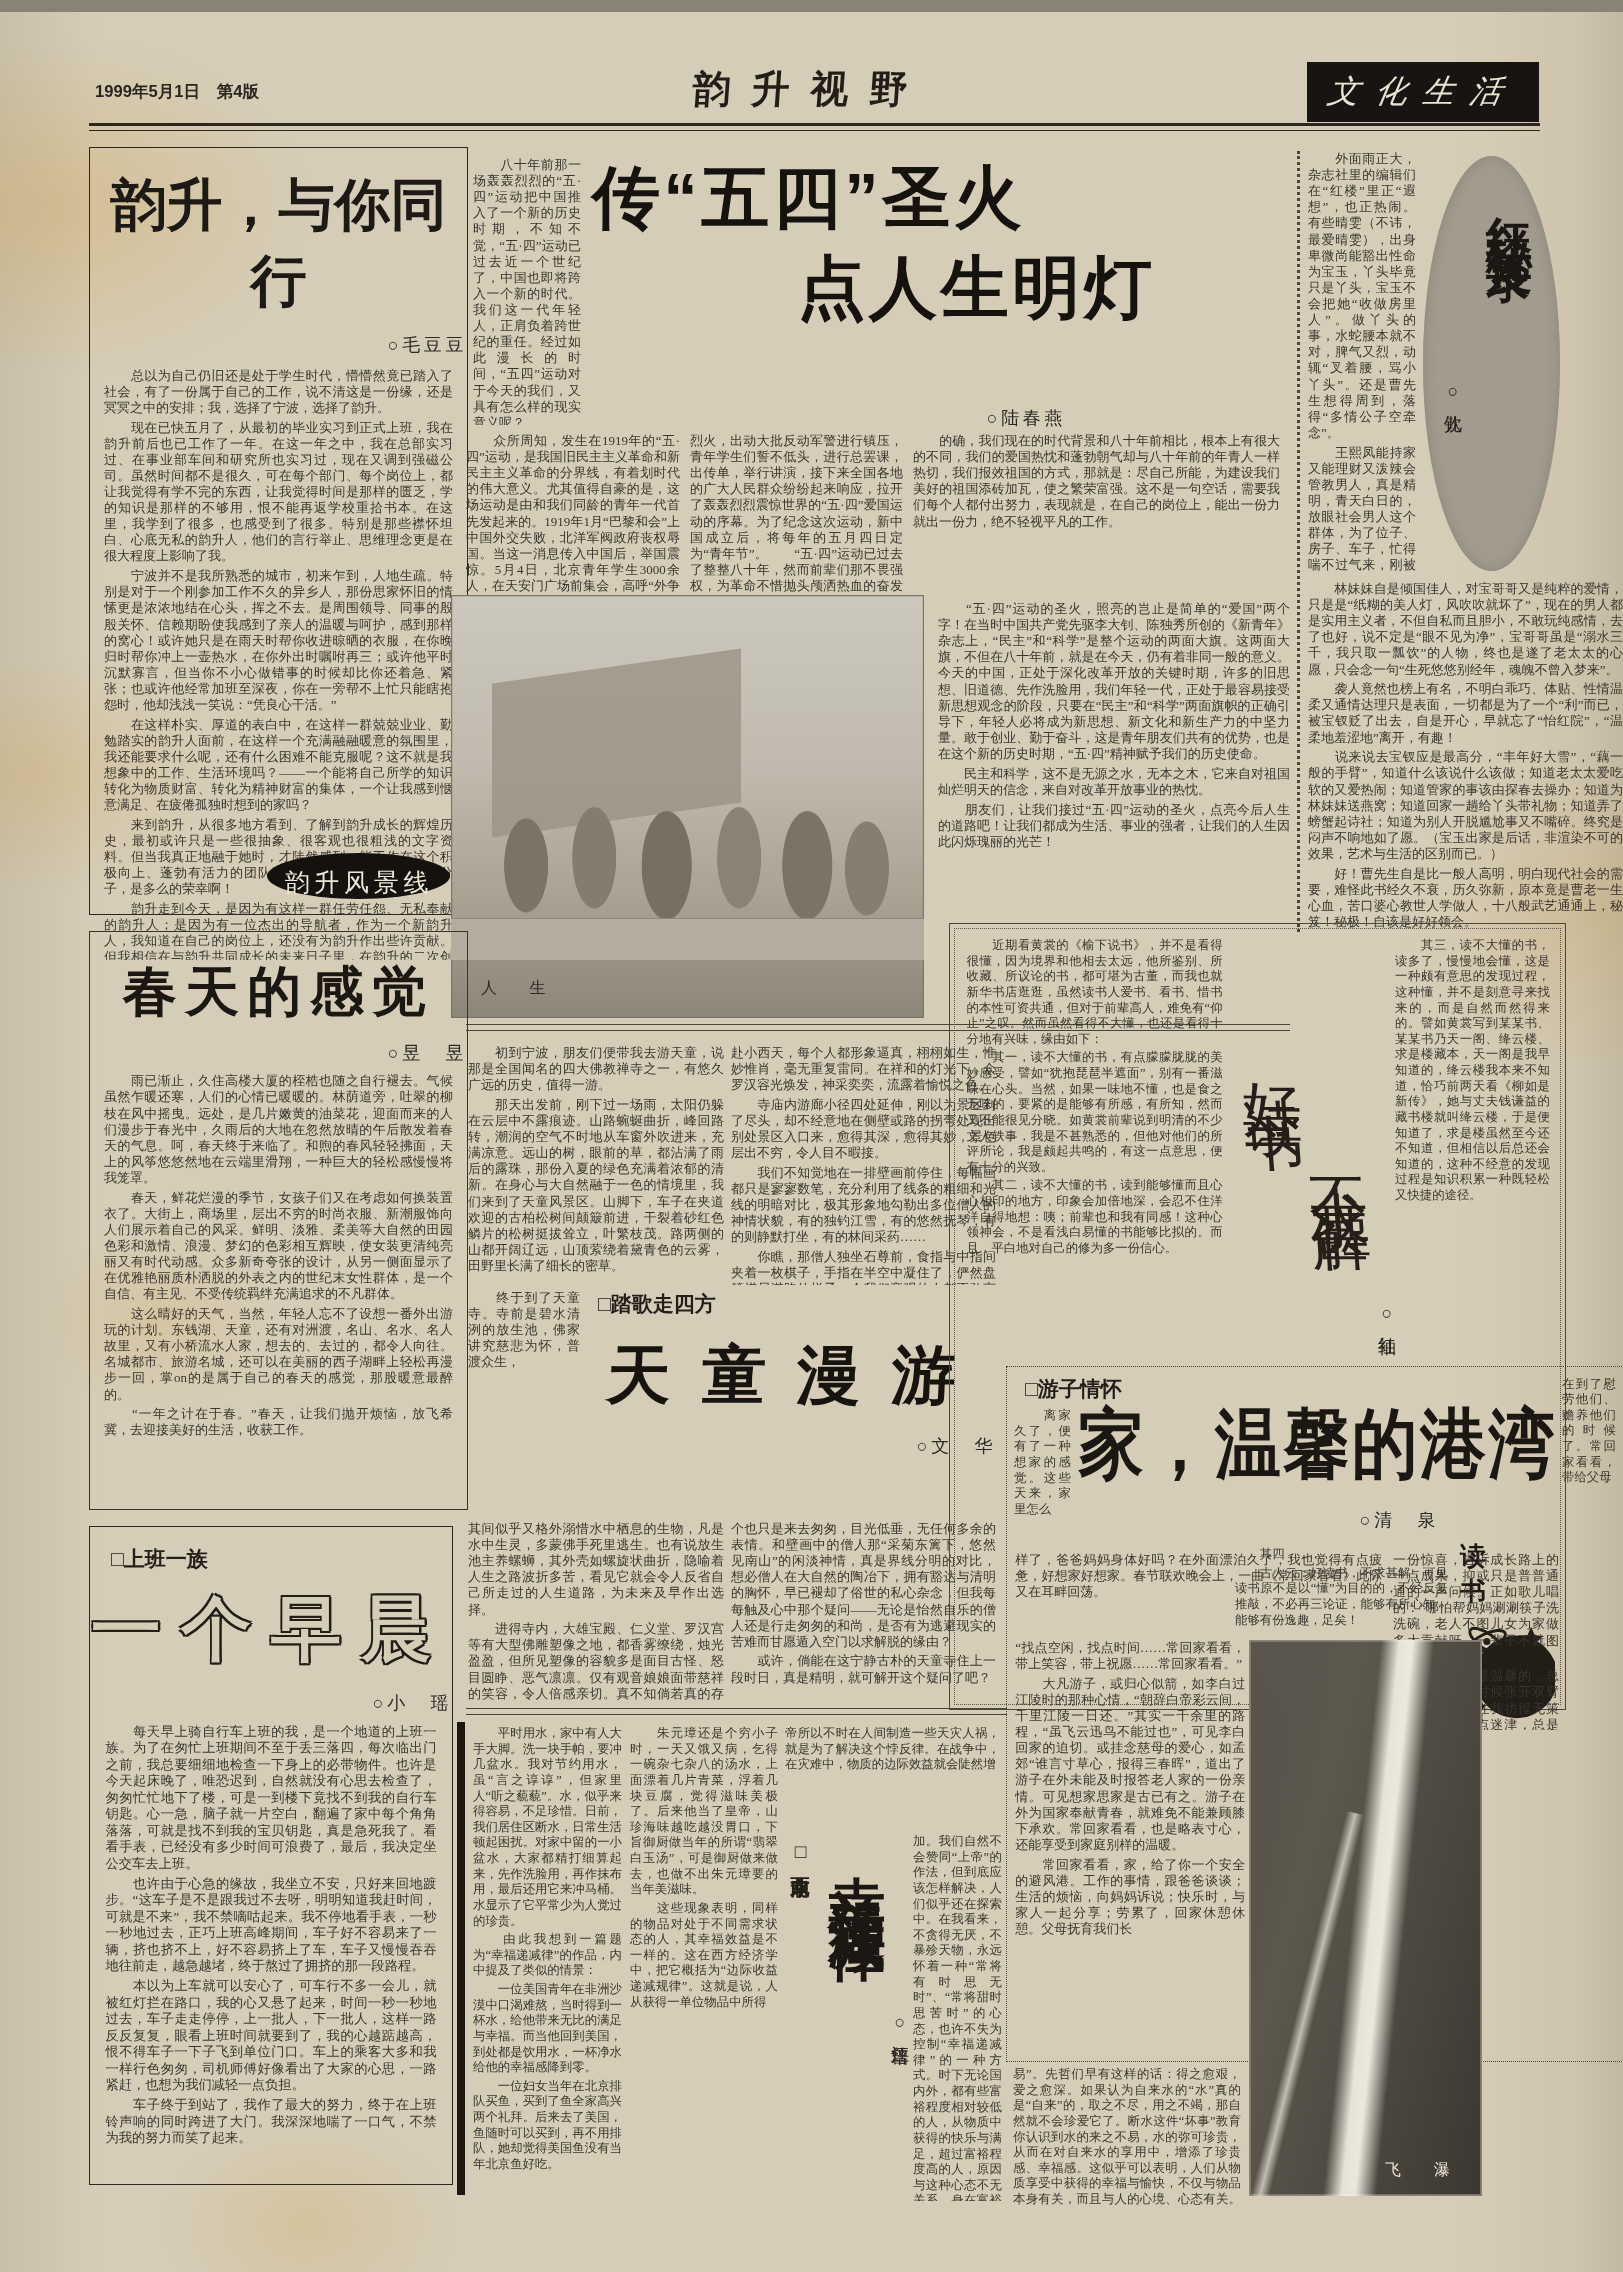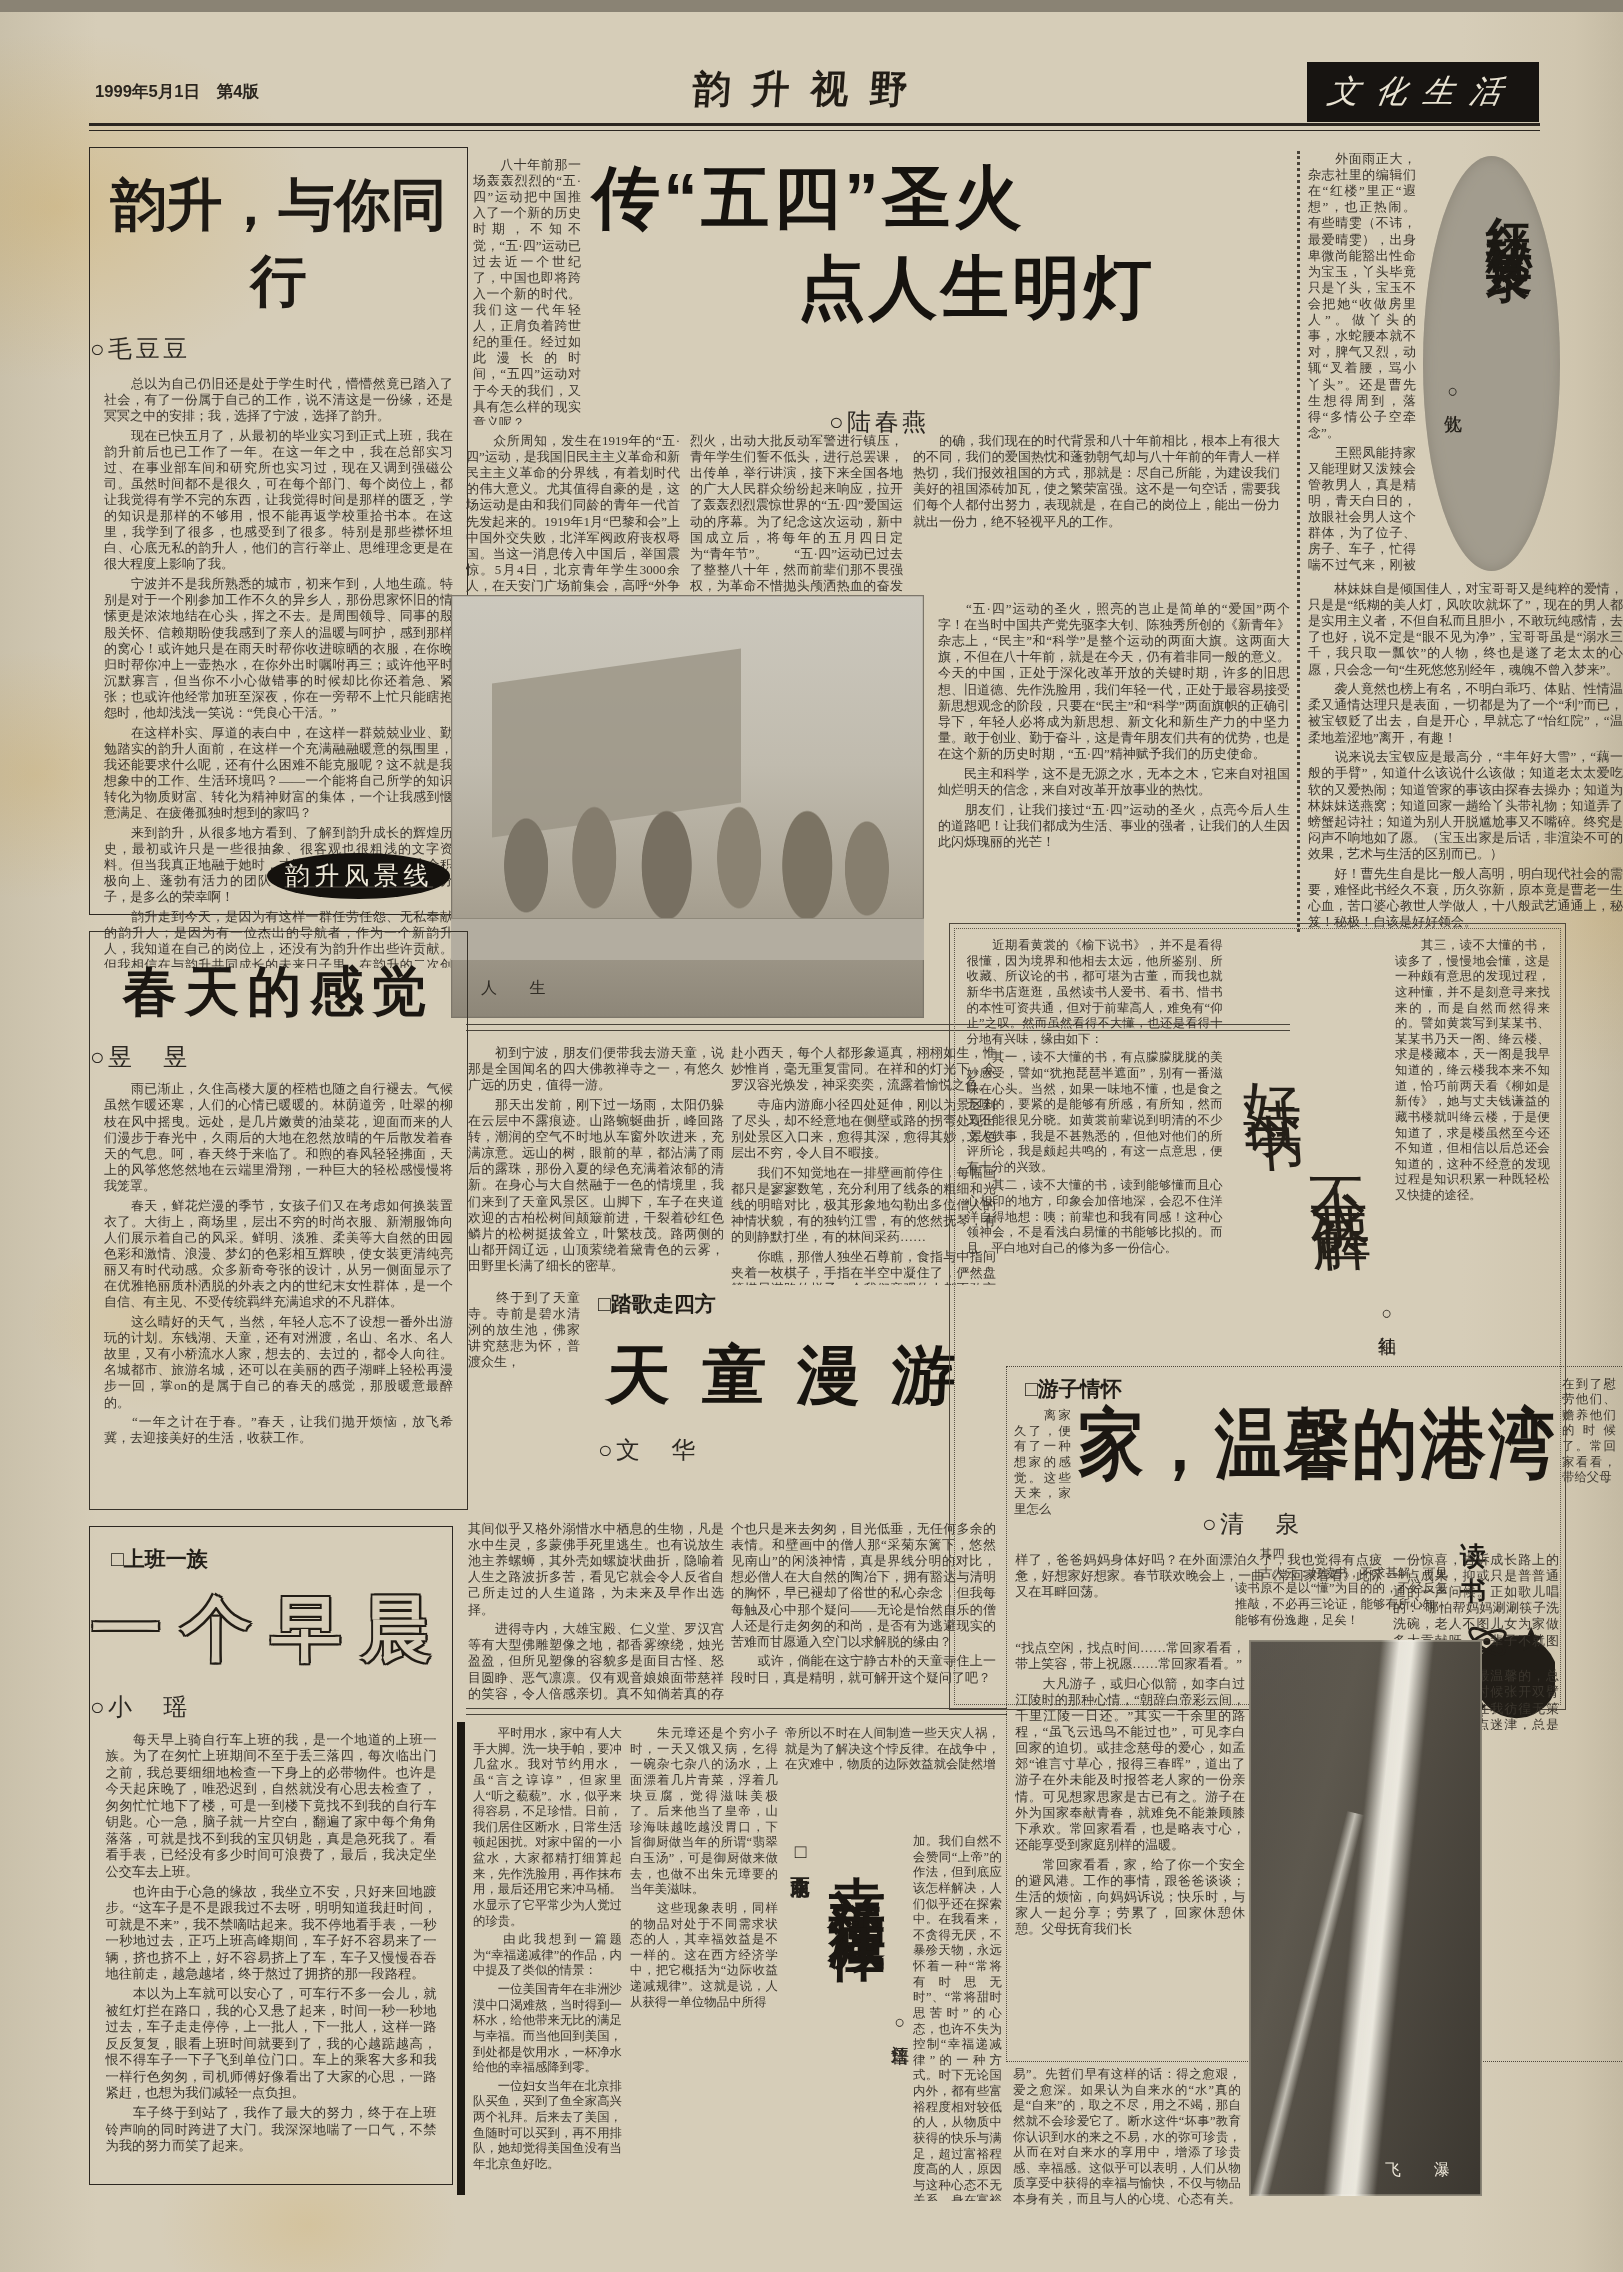--- a/index.html
+++ b/index.html
@@ -12,21 +12,21 @@
       radial-gradient(296px 225px at 1606px 905px, rgba(196,150,58,.20), transparent 70%),
       linear-gradient(90deg,#c9c0aa 0%, #d6cdb8 6%, #d6cdb8 90%, #cfc5ae 97%, #c3b9a2 100%);
     font-family:"Liberation Serif","DejaVu Serif",serif;color:#35302a;}
   .abs{position:absolute;}
   .body-txt{font-size:13px;line-height:1.24;text-align:justify;overflow:hidden;color:#3a352d;}
   .body-txt p{margin:0 0 3.6px 0;}
   .small-txt{font-size:12.4px;line-height:1.26;text-align:justify;overflow:hidden;color:#3a352d;}
   .small-txt p{margin:0 0 3px 0;}
   .boxed{border:1.8px solid #2c2721;}
   .kicker{font-family:"Liberation Sans","DejaVu Sans",sans-serif;font-weight:bold;font-size:21px;color:#221e18;}
-  .byline{font-size:24px;text-align:left;color:#2d2923;letter-spacing:3.6px;}
+  .byline{font-size:18px;text-align:right;color:#2d2923;letter-spacing:3.6px;}
   .vert{writing-mode:vertical-rl;}
   .wavy{height:4.7px;border-top:1.8px solid #4a443a;border-bottom:1.2px solid #4a443a;}
   .dotted-v{border-left:3px dotted #4a443a;}
   .headline-sans{font-family:"Liberation Sans","DejaVu Sans",sans-serif;font-weight:900;color:#16130f;}
   .headline-serif{font-weight:bold;color:#1b1712;}
   .photo-caption{font-size:16px;letter-spacing:8.3px;}
 </style>
 </head>
 <body>
 
@@ -43,21 +43,21 @@
     <div style="margin:20px 12px 0;text-align:center;font-size:56px;font-weight:bold;color:#1d1914;font-family:'Liberation Sans','DejaVu Sans',sans-serif;">韵升，与你同行</div>
     <div class="byline" style="margin:13px 0 10.7px;">○毛豆豆</div>
     <div class="body-txt" style="margin:0 14px;height:592px;">
       <p>　　总以为自己仍旧还是处于学生时代，懵懵然竟已踏入了社会，有了一份属于自己的工作，说不清这是一份缘，还是冥冥之中的安排；我，选择了宁波，选择了韵升。</p>
       <p>　　现在已快五月了，从最初的毕业实习到正式上班，我在韵升前后也已工作了一年。在这一年之中，我在总部实习过、在事业部车间和研究所也实习过，现在又调到强磁公司。虽然时间都不是很久，可在每个部门、每个岗位上，都让我觉得有学不完的东西，让我觉得时间是那样的匮乏，学的知识是那样的不够用，恨不能再返学校重拾书本。在这里，我学到了很多，也感受到了很多。特别是那些襟怀坦白、心底无私的韵升人，他们的言行举止、思维理念更是在很大程度上影响了我。</p>
       <p>　　宁波并不是我所熟悉的城市，初来乍到，人地生疏。特别是对于一个刚参加工作不久的异乡人，那份思家怀旧的情愫更是浓浓地结在心头，挥之不去。是周围领导、同事的殷殷关怀、信赖期盼使我感到了亲人的温暖与呵护，感到那样的窝心！或许她只是在雨天时帮你收进晾晒的衣服，在你晚归时帮你冲上一壶热水，在你外出时嘱咐再三；或许他平时沉默寡言，但当你不小心做错事的时候却比你还着急、紧张；也或许他经常加班至深夜，你在一旁帮不上忙只能瞎抱怨时，他却浅浅一笑说：“凭良心干活。”</p>
       <p>　　在这样朴实、厚道的表白中，在这样一群兢兢业业、勤勉踏实的韵升人面前，在这样一个充满融融暖意的氛围里，我还能要求什么呢，还有什么困难不能克服呢？这不就是我想象中的工作、生活环境吗？——一个能将自己所学的知识转化为物质财富、转化为精神财富的集体，一个让我感到惬意满足、在疲倦孤独时想到的家吗？</p>
       <p>　　来到韵升，从很多地方看到、了解到韵升成长的辉煌历史，最初或许只是一些很抽象、很客观也很粗浅的文字资料。但当我真正地融于她时，才陡然感到：能工作在这个积极向上、蓬勃有活力的团队中间，能成为这个集体的一分子，是多么的荣幸啊！</p>
       <p>　　韵升走到今天，是因为有这样一群任劳任怨、无私奉献的韵升人；是因为有一位杰出的导航者，作为一个新韵升人，我知道在自己的岗位上，还没有为韵升作出些许贡献。但我相信在与韵升共同成长的未来日子里，在韵升的二次创业中，我一定会努力做到最好，不仅仅为自己，更为韵升，为这群淳朴的人们！</p>
     </div>
-    <div class="abs" style="right:16.6px;bottom:15.4px;width:183px;height:46px;background:#15120e;border-radius:50%;display:flex;align-items:center;justify-content:center;text-decoration:underline;">
+    <div class="abs" style="right:16.6px;bottom:15.4px;width:183px;height:46px;background:#15120e;border-radius:50%;display:flex;align-items:flex-end;justify-content:center;">
       <span style="color:#eee8d8;font-size:25px;letter-spacing:4.7px;">韵升风景线</span>
     </div>
   </div>
 
   <div class="abs body-txt" style="left:473px;top:145px;width:108px;height:268px;">　　八十年前那一场轰轰烈烈的“五·四”运动把中国推入了一个新的历史时期，不知不觉，“五·四”运动已过去近一个世纪了，中国也即将跨入一个新的时代。我们这一代年轻人，正肩负着跨世纪的重任。经过如此漫长的时间，“五四”运动对于今天的我们，又具有怎么样的现实意义呢？</div>
   <div class="abs headline-sans" style="left:592px;top:141px;width:698px;font-size:68px;line-height:1.32;letter-spacing:3.6px;">
     <div style="text-align:left;">传“五四”圣火</div>
     <div style="text-align:center;padding-left:71px;">点人生明灯</div>
   </div>
   <div class="abs byline" style="left:829px;top:394px;width:237px;">○陆春燕</div>

